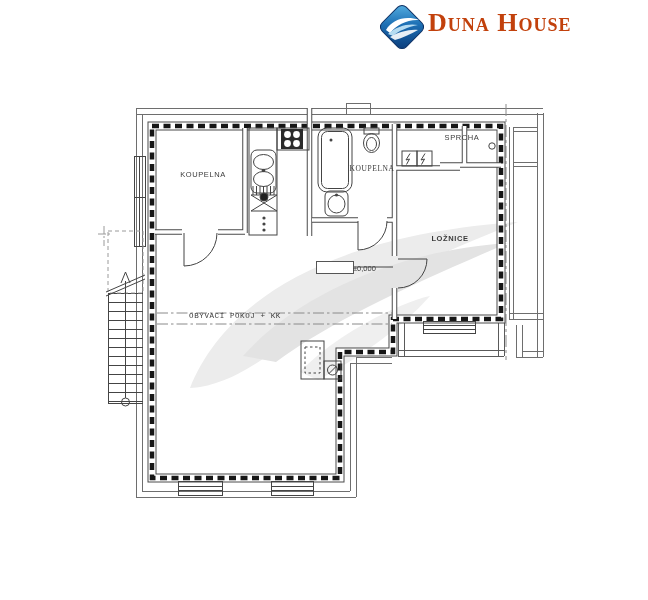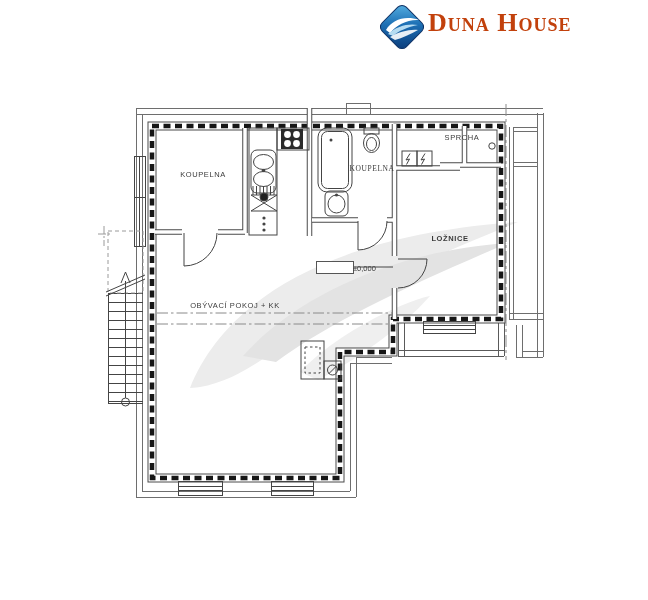--- a/index.html
+++ b/index.html
@@ -210,21 +210,21 @@
 
     <g>
       <path d="M350,267 H393" class="fix"></path>
     </g>
   </svg>
 
   <div class="plan-label" style="left:158px;top:170px;width:90px;">KOUPELNA</div>
   <div class="plan-label" style="left:332px;top:164px;width:80px;font-family:Liberation Serif, serif;">KOUPELNA</div>
   <div class="plan-label" style="left:434px;top:133px;width:56px;">SPRCHA</div>
   <div class="plan-label" style="left:415px;top:234px;width:70px;font-weight:bold;">LOŽNICE</div>
-  <div class="plan-label" style="left:175px;top:301px;width:120px;">OBÝVACÍ POKOJ + KK</div>
+  <div class="plan-label" style="left:175px;top:312px;width:120px;font-family:Liberation Mono, monospace;">OBÝVACÍ POKOJ + KK</div>
 
   <div class="level-box">±0,000</div>
 
   <div class="logo">
     <svg width="48" height="50" viewBox="0 0 48 50">
       <g transform="rotate(45 24 25)">
         <rect x="7" y="8" width="34" height="34" rx="6" fill="url(#dg2)" stroke="#0c2f63" stroke-width="1"></rect>
       </g>
       <defs>
         <linearGradient id="dg2" x1="0" y1="0" x2="1" y2="1">

